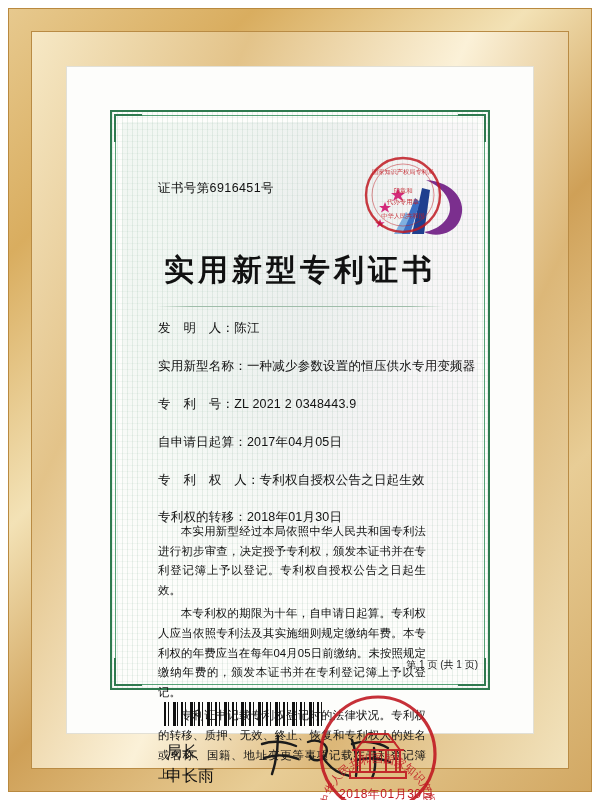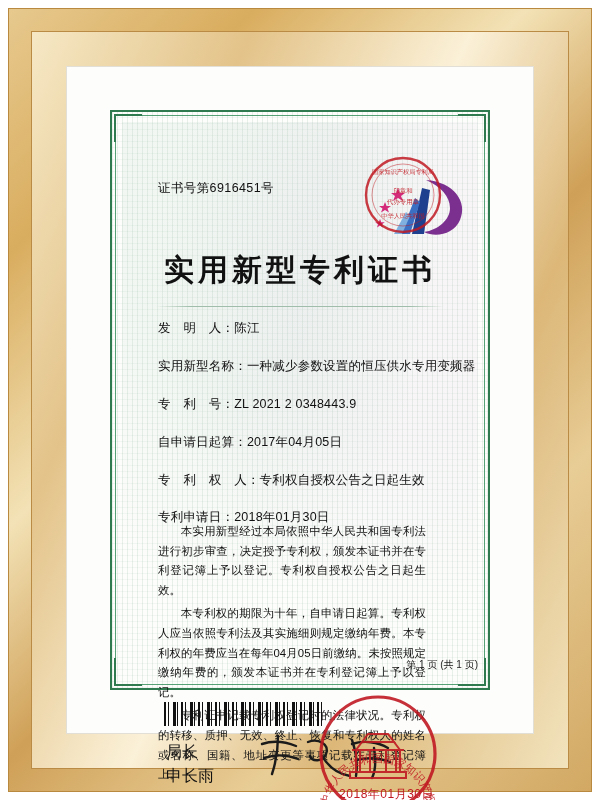--- a/index.html
+++ b/index.html
@@ -306,21 +306,21 @@
             <div class="field">
               <span class="lbl">专　利　号：</span><span class="val">ZL 2021 2 0348443.9</span>
             </div>
             <div class="field">
               <span class="lbl">自申请日起算：</span><span class="val">2017年04月05日</span>
             </div>
             <div class="field">
               <span class="lbl">专　利　权　人：</span><span class="val">专利权自授权公告之日起生效</span>
             </div>
             <div class="field">
-              <span class="lbl">专利申请日：</span><span class="val">2018年01月30日</span>
+              <span class="lbl">专利权的转移：</span><span class="val">2018年01月30日</span>
             </div>
           </div>
 
           <div class="body-text">
             <p>本实用新型经过本局依照中华人民共和国专利法进行初步审查，决定授予专利权，颁发本证书并在专利登记簿上予以登记。专利权自授权公告之日起生效。</p>
             <p>本专利权的期限为十年，自申请日起算。专利权人应当依照专利法及其实施细则规定缴纳年费。本专利权的年费应当在每年04月05日前缴纳。未按照规定缴纳年费的，颁发本证书并在专利登记簿上予以登记。</p>
             <p>专利证书记载专利权登记时的法律状况。专利权的转移、质押、无效、终止、恢复和专利权人的姓名或名称、国籍、地址变更等事项记载在专利登记簿上。</p>
           </div>
 
           <div class="barcode"></div>

